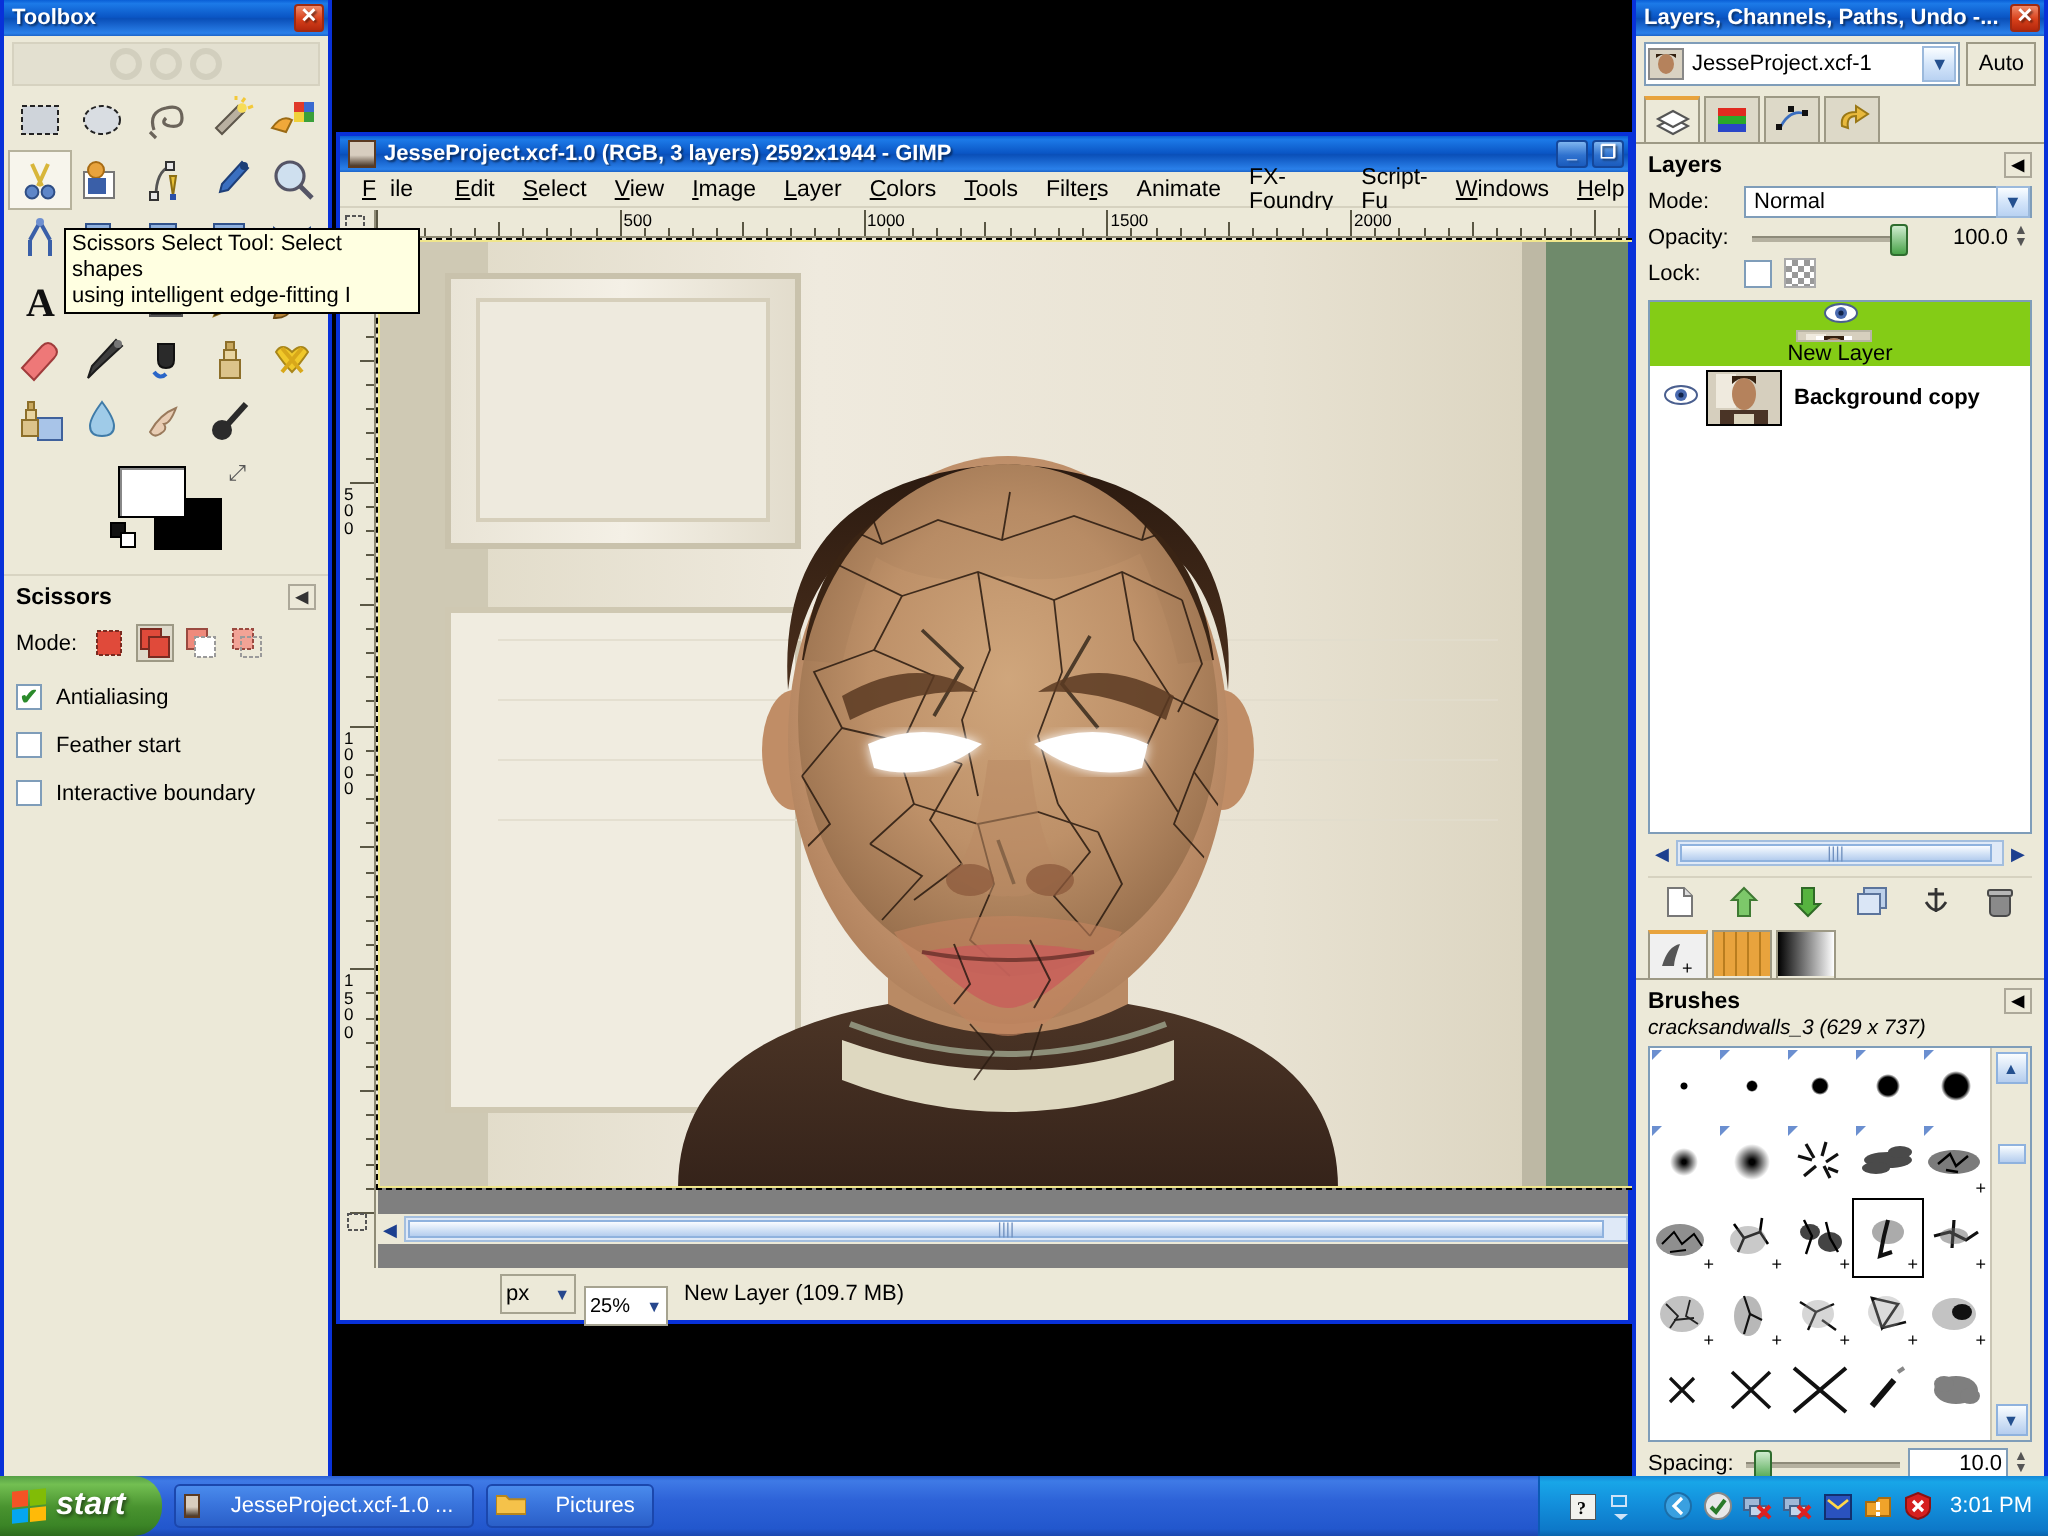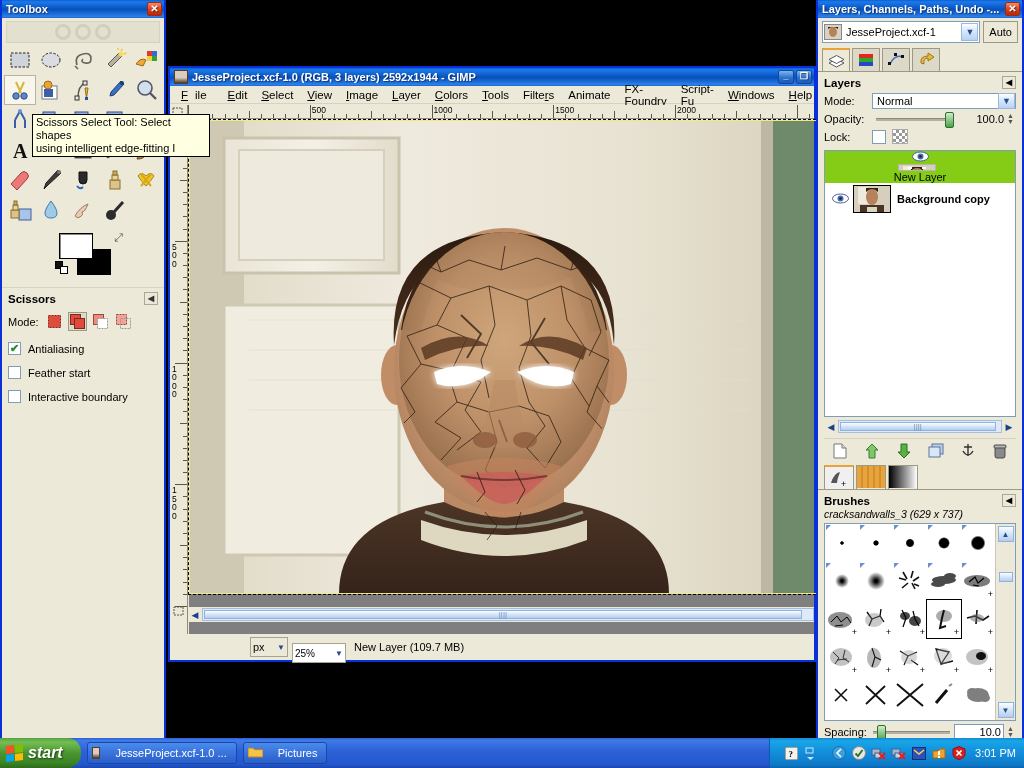--- a/index.html
+++ b/index.html
@@ -106,21 +106,21 @@
   .sb-arrow { width:14px;height:14px;display:flex;align-items:center;justify-content:center;font-size:9px;color:#1c3f8f;cursor:pointer;}
   .sb-track { flex:1; height:13px; background: #dfe9f7; border:1px solid #a3bede; position:relative; }
   .sb-thumb { position:absolute; left:1px; top:1px; height:9px; width:98%;
     background: linear-gradient(to bottom,#fafcff,#cfe0f5 60%,#b5cdee);
     border:1px solid #8fb2de; display:flex;align-items:center;justify-content:center; cursor:pointer;}
   .sb-grip { font-size:8px; color:#6f8fbd; letter-spacing:0px; }
 
   .statusbar { position:absolute; left:0; right:0; bottom:0; height:26px; background:#ece9d8; display:flex; align-items:center; padding-left: 80px; gap:4px; }
   .unit-box, .zoom-box { height:20px; border:1px solid #a6a390; background:#fff; display:flex;align-items:center; padding:0 2px; cursor:pointer;}
   .unit-box { width:38px; justify-content:space-between; background:#ece9d8; }
-  .zoom-box { width:54px; justify-content:space-between;margin-top:12px; }
+  .zoom-box { width:42px; justify-content:space-between;margin-top:12px; }
   .caret { font-size:8px; color:#26478d; }
   .status-text { margin-left:4px; font-size:11px; }
   .qm-box { position:absolute; left:0; bottom:41px; width:18px; height:15px; display:flex;align-items:center;justify-content:center;}
 
   
   #dock { left: 816px; top: 0; width: 208px; height: 745px; border:2px solid #0831d9; border-top:none; }
   .dock-body { background:#ece9d8; height: calc(100% - 18px); display:flex; flex-direction:column; }
   .img-select { display:flex; align-items:center; padding: 3px 4px; gap:3px; }
   .img-combo { flex:1; display:flex; align-items:center; background:#fff; border:1px solid #7f9db9; height:22px; padding:1px; }
   .img-thumb { width:18px; height:16px; border:1px solid #888; margin-right:4px; }

